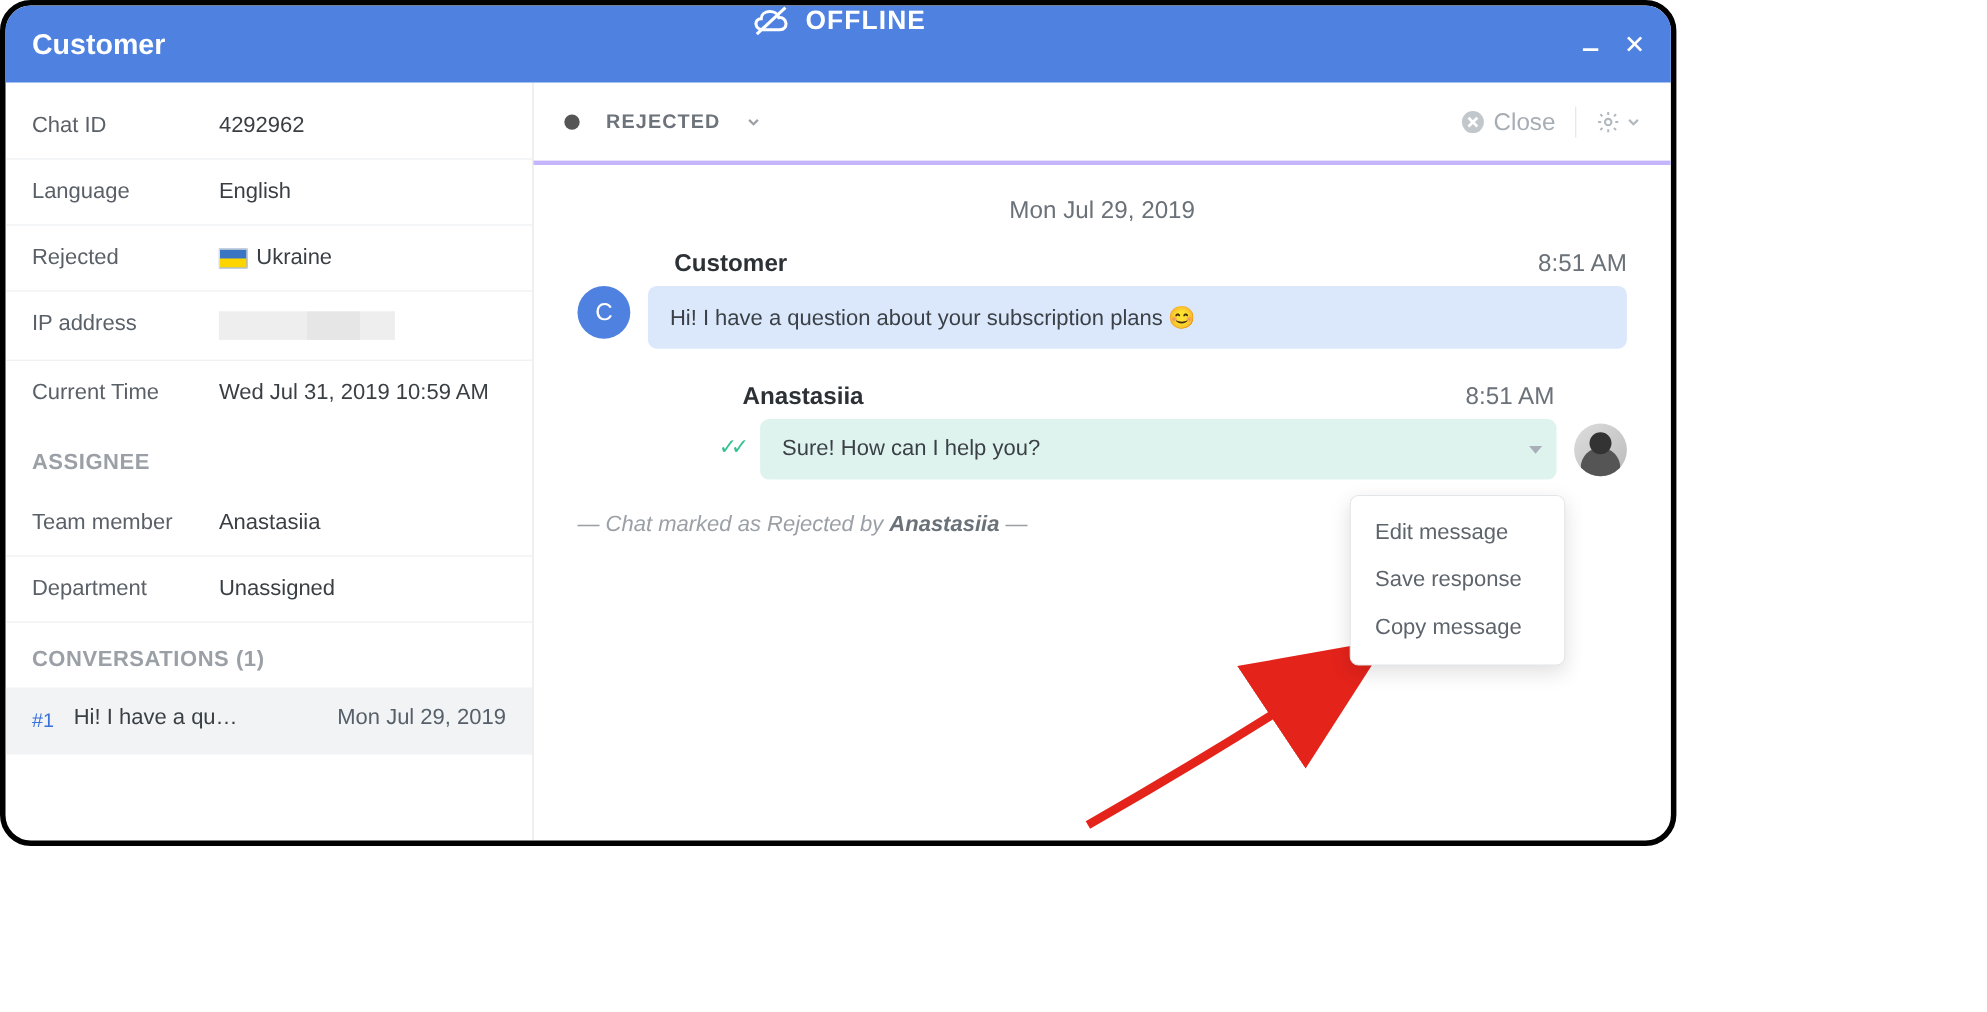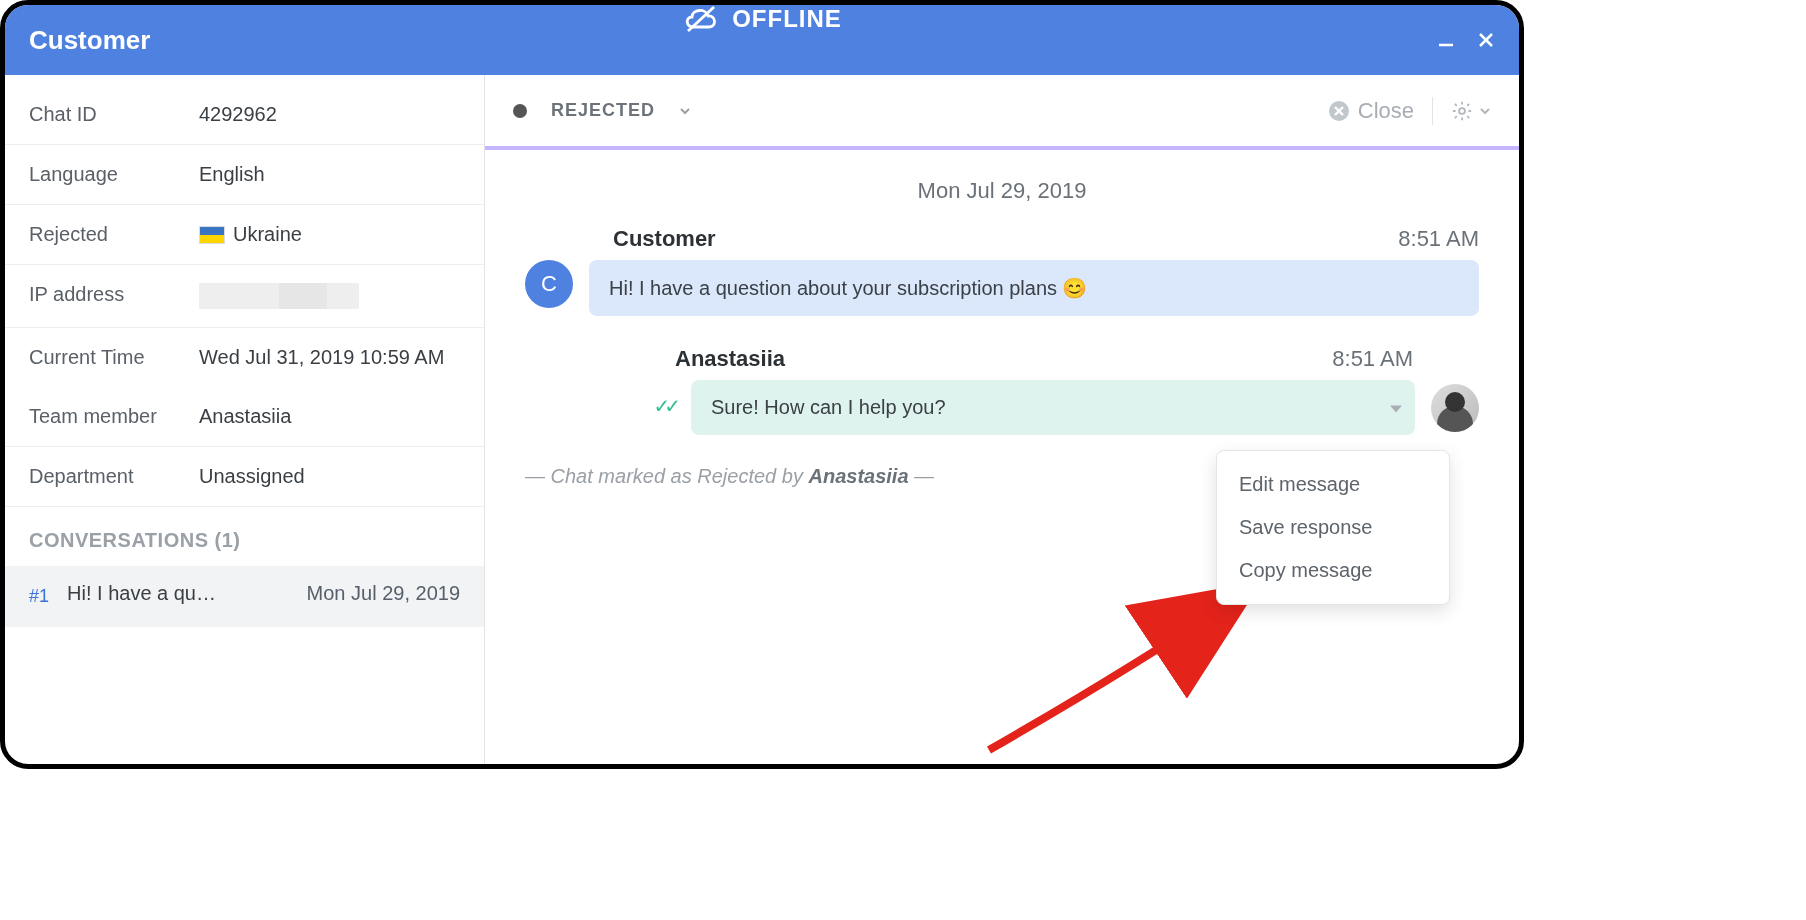--- a/index.html
+++ b/index.html
@@ -96,23 +96,23 @@
   .bubble.agent { background:#dff3ee; }
   .bubble .bubble-caret { position:absolute; right:12px; top:50%; transform:translateY(-50%); color:#a8afb6; cursor:pointer;}
   .msg-left-gutter { width:70px; display:flex; justify-content:flex-end; align-items:flex-end; padding-bottom:4px;}
   .msg-indent { margin-left:88px; }
   .agent-indent { margin-left:150px; margin-right:66px; }
   .checks { color:#35c08f; font-size:20px; letter-spacing:-6px; }
   .sys-note { color:#9aa0a6; font-size:20px; margin-top:14px;font-style:italic; }
   .sys-note .by { color:#6a7178; font-weight:700; }
 
   .dropdown {
-    position:absolute; right:69px; top:300px; background:#fff;
+    position:absolute; right:96px; top:300px; background:#fff;
     border:1px solid #e3e6e8; border-radius:8px; box-shadow:0 6px 18px rgba(0,0,0,0.12);
-    width:234px; padding:12px 0; z-index:10;
+    width:196px; padding:12px 0; z-index:10;
   }
   .dropdown .item { padding:10px 22px; font-size:20px; color:#5d646b; cursor:pointer; }
 
   .arrow-annot {
     position:absolute; right:240px; top:430px; z-index:9;
     pointer-events:none;
   }
 </style>
 </head>
 <body>
@@ -161,20 +161,21 @@
           <div class="info-value">
               <span class="ip-blur"></span>
             </div>
         </div>
         <div class="info-row">
           <div class="info-label">Current Time</div>
           <div class="info-value">Wed Jul 31, 2019 10:59 AM</div>
         </div>
       </div>
 
+      <div class="section-h">ASSIGNEE</div>
       <div class="info-row">
         <div class="info-label">Team member</div>
         <div class="info-value">Anastasiia</div>
       </div>
       <div class="info-row">
         <div class="info-label">Department</div>
         <div class="info-value">Unassigned</div>
       </div>
 
       <div class="section-h">CONVERSATIONS (1)</div>

